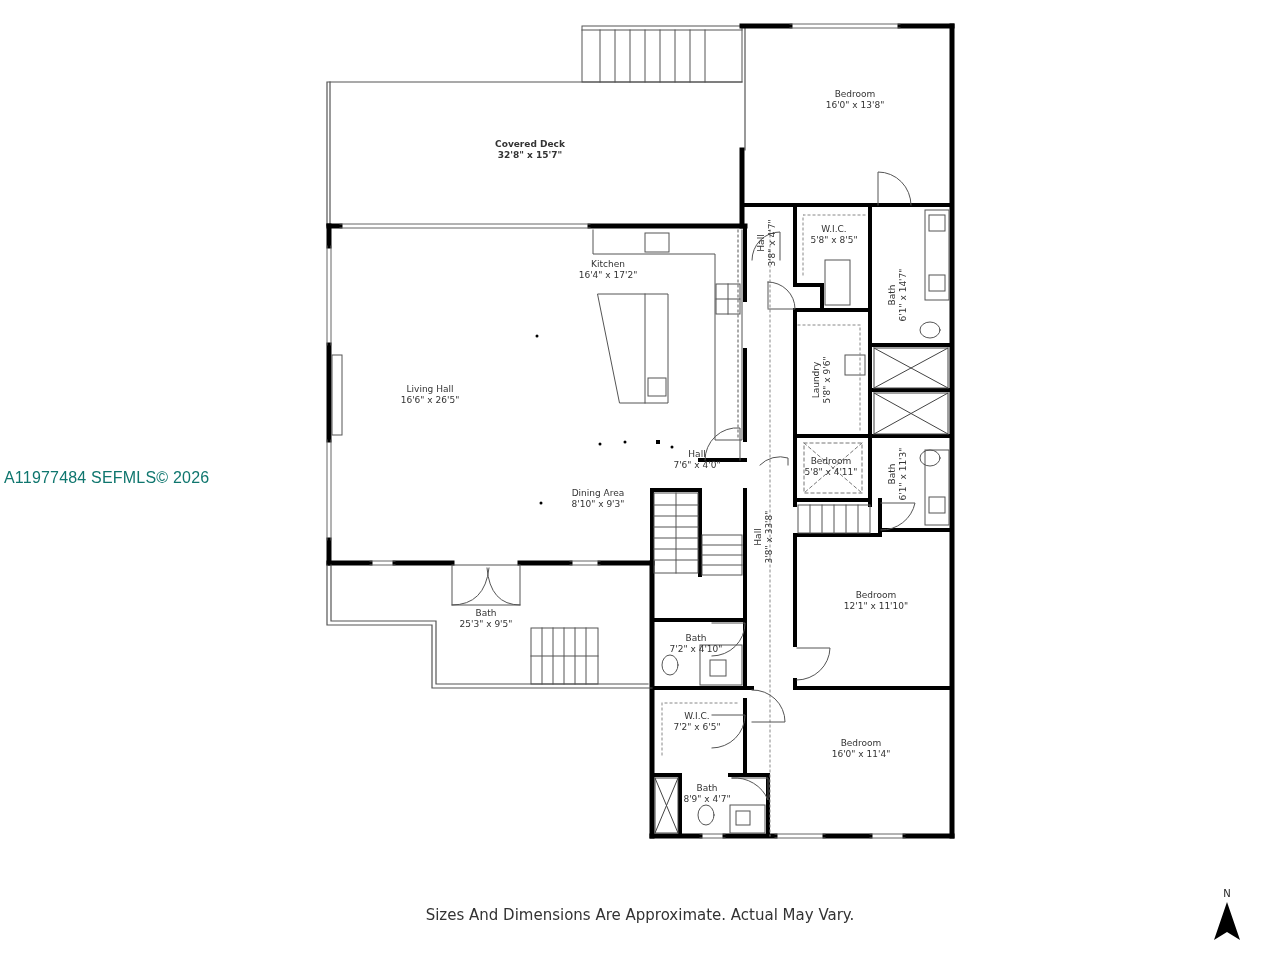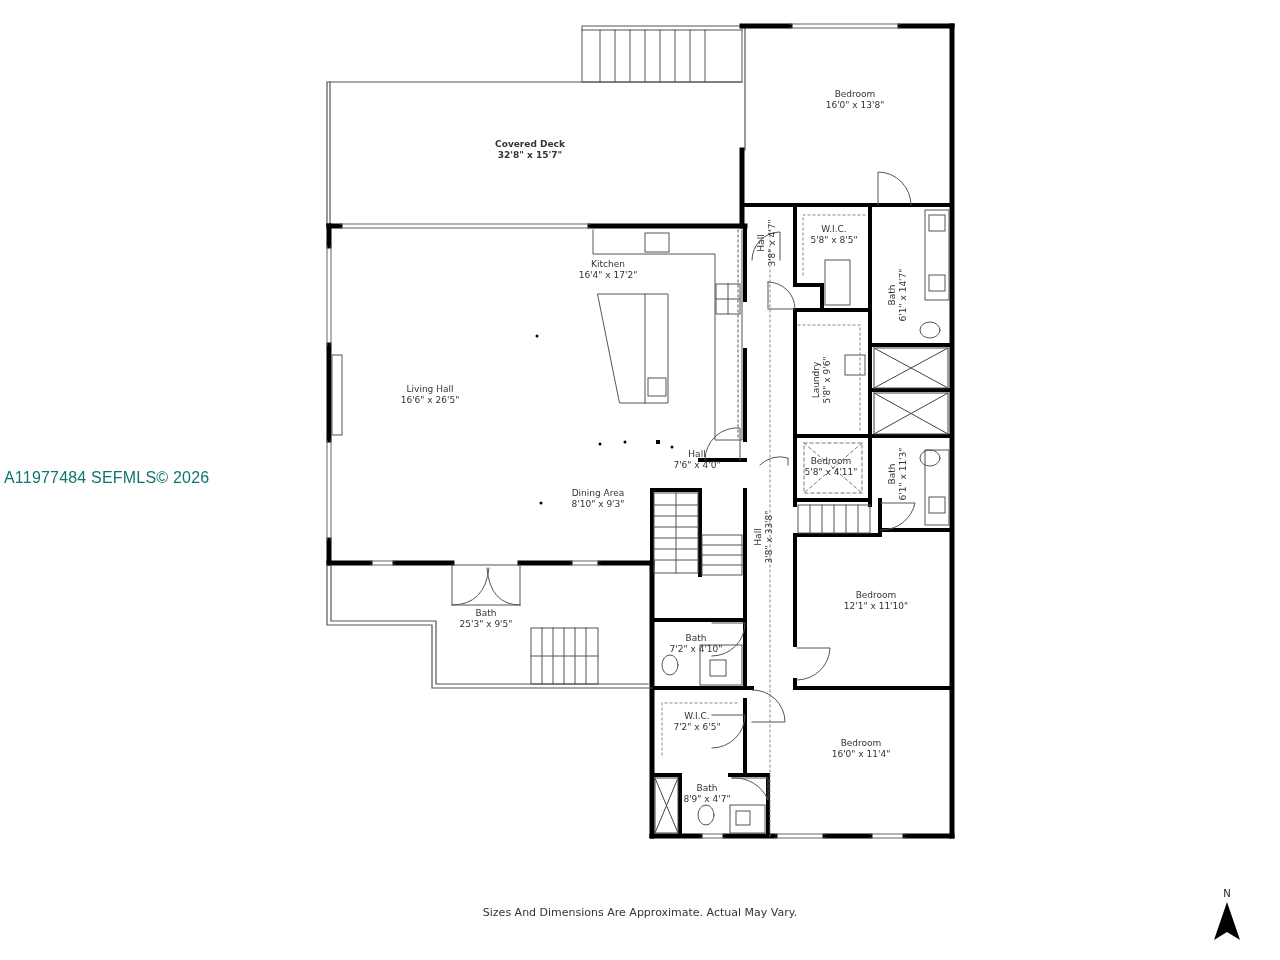--- a/index.html
+++ b/index.html
@@ -1,21 +1,21 @@
 <!DOCTYPE html>
 <html><head>
 <meta charset="utf-8">
 <style>
   html, body { margin: 0; padding: 0; background: #ffffff; }
   body { width: 1280px; height: 960px; position: relative; overflow: hidden; font-family: "DejaVu Sans", sans-serif; }
   #plan { position: absolute; left: 0; top: 0; width: 1280px; height: 960px; }
   .room-label { position: absolute; text-align: center; color: #333; font-size: 9px; line-height: 11px; white-space: nowrap; transform: translate(-50%, -50%); }
   .room-label.vert { transform: translate(-50%, -50%) rotate(-90deg); }
   .watermark { position: absolute; left: 4px; top: 469px; font-family: "Liberation Sans", sans-serif; font-size: 16px; color: #0f766e; letter-spacing: 0.2px; }
-  .disclaimer { position: absolute; left: 640px; top: 906px; transform: translateX(-50%); font-size: 11px; color: #333; white-space: nowrap; }
+  .disclaimer { position: absolute; left: 640px; top: 906px; transform: translateX(-50%); font-size: 15px; color: #333; white-space: nowrap; }
   .north { position: absolute; left: 1212px; top: 888px; width: 30px; text-align: center; }
   .north .n { font-size: 10px; color: #222; line-height: 12px; }
 </style>
 </head>
 <body>
 
 <svg id="plan" viewBox="0 0 1280 960" xmlns="http://www.w3.org/2000/svg">
   <g fill="none" stroke="#000" stroke-linecap="square">
 
     <g stroke="#555" stroke-width="1.2">

